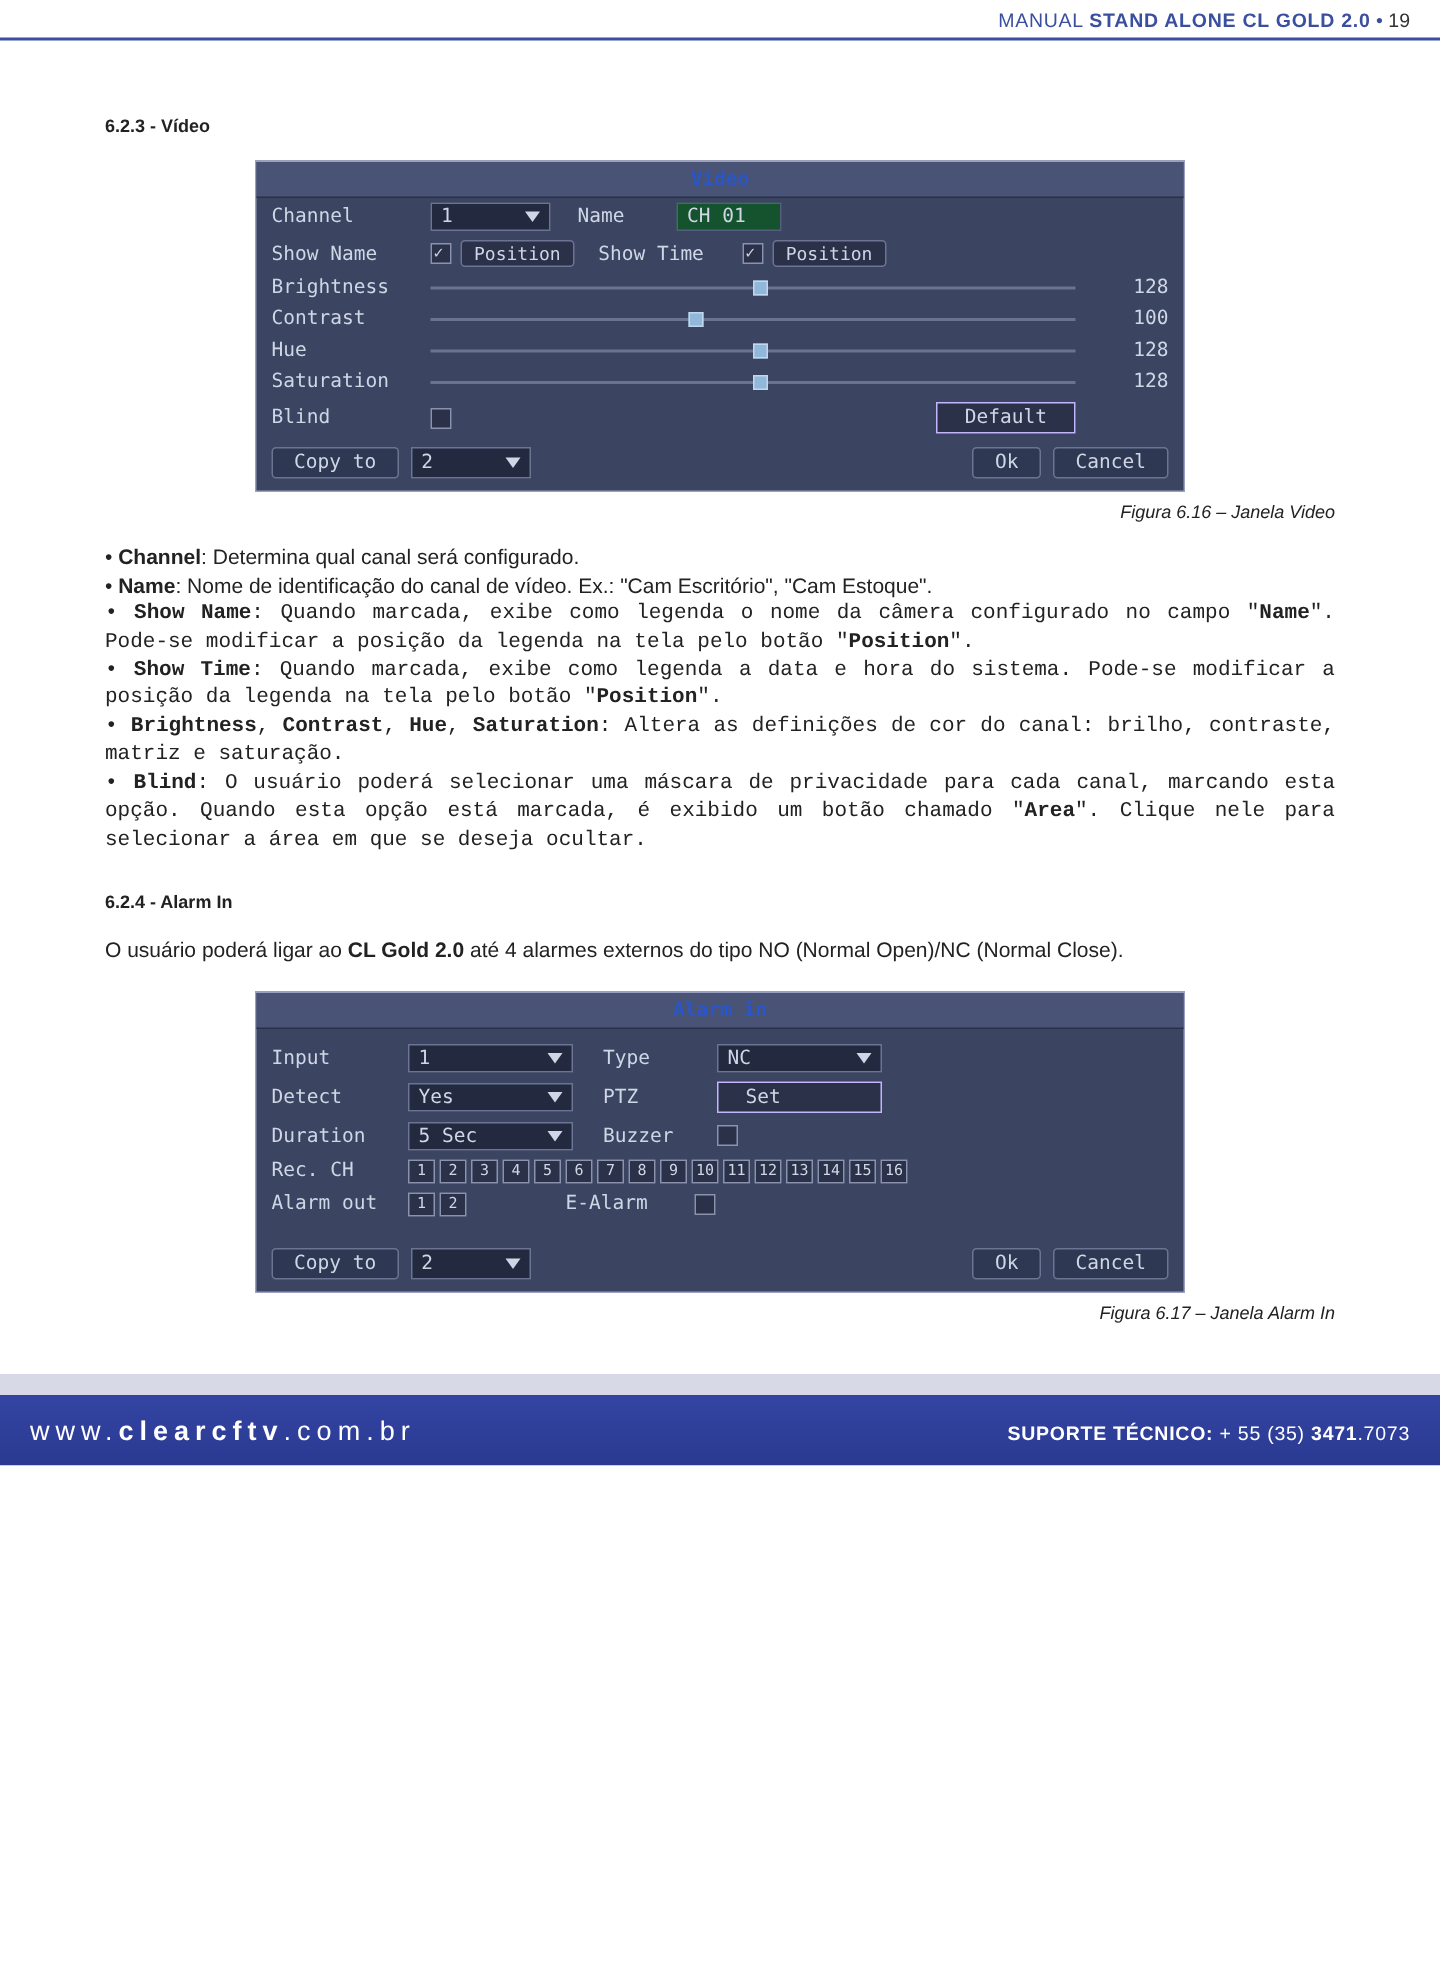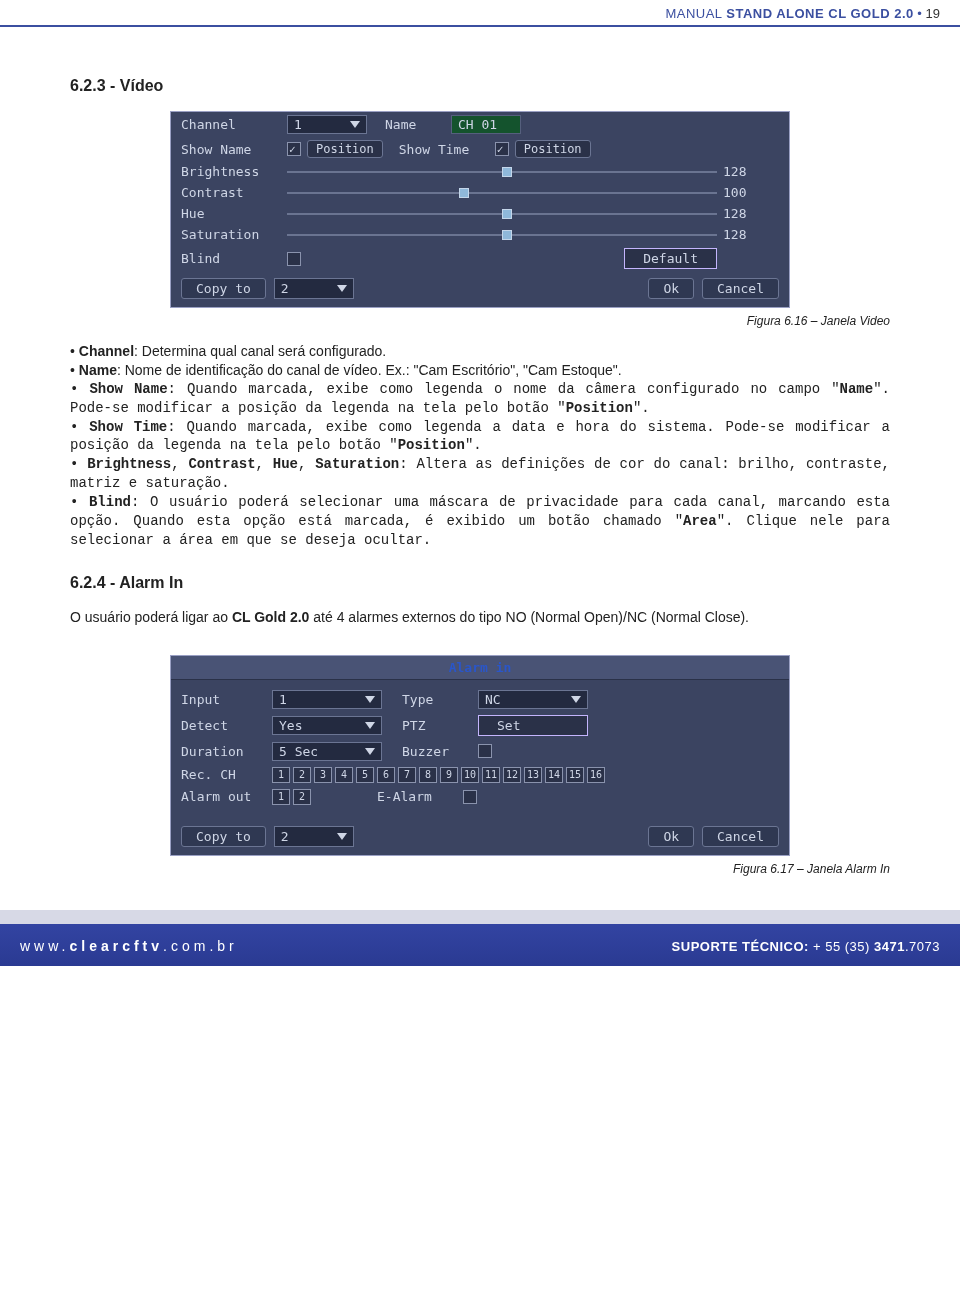--- a/index.html
+++ b/index.html
@@ -3,74 +3,75 @@
 <meta charset="utf-8">
 <style>
   * { box-sizing: border-box; margin: 0; padding: 0; }
   body { font-family: Arial, Helvetica, sans-serif; font-size: 14px; color: #222; background: #fff; width: 960px; }
   .page { padding: 0; border-radius: 14px; }
   .top-header { border-bottom: 2px solid #3b4fa0; padding: 6px 20px 4px 20px; text-align: right; font-size: 13px; color: #3b4fa0; }
   .top-header .title-light { font-weight: normal; letter-spacing: 0.5px; }
   .top-header .title-bold { font-weight: bold; letter-spacing: 0.5px; }
   .top-header .pagenum { color: #333; }
   .content { padding: 40px 70px 20px 70px; }
-  h3.section { font-size: 16px; font-weight: bold; margin: 10px 0 16px 0; }
+  h3.section { font-size: 12px; font-weight: bold; margin: 10px 0 16px 0; }
   p.intro { margin-bottom: 18px; line-height: 1.35; text-align: justify; }
   .caption { text-align: right; font-style: italic; font-size: 12px; margin: 6px 0 14px 0; }
   ul.bullets { list-style: none; margin: 0 0 24px 0; }
   ul.bullets > li { line-height: 1.35; text-align: justify; }
   ul.bullets > li::before { content: "• "; }
   ul.bullets li .term { font-weight: bold; }
   .hang { text-indent: 0; font-family: Liberation Mono, monospace; }
-  p.body { line-height: 1.35; text-align: justify; margin-bottom: 28px; }
+  p.body { line-height: 1.35; text-align: justify; margin-bottom: 18px; }
 
   
   .dvr { width: 620px; margin: 0 auto 2px auto; border: 1px solid #9aa0c4; background: #3b4461; color: #c4ccdb; font-family: "Lucida Console", Monaco, monospace; font-size: 13px; }
   .dvr-title { background: #495375; text-align: center; padding: 4px 0; color: #2a56c9; font-weight: bold; border-bottom: 1px solid #2a3148; }
   .dvr-row { display: flex; align-items: center; padding: 3px 10px; gap: 6px; }
   .dvr-label { width: 100px; color: #cfd6e6; }
-  .dvr-value { width: 56px; color: #cfd6e6; margin-left: auto; }
+  .dvr-value { width: 56px; text-align: right; color: #cfd6e6; margin-left: auto; }
   .dvr-slider { flex: 1; height: 10px; position: relative; }
   .dvr-slider .track { position: absolute; left: 0; right: 0; top: 4px; height: 2px; background: #6a7491; }
   .dvr-slider .thumb { position: absolute; top: 0; width: 10px; height: 10px; background: #8fb8da; border: 1px solid #c4d6ea; }
   .dvr-select { background: #232a40; border: 1px solid #6b7593; padding: 1px 6px; min-width: 80px; display: inline-flex; align-items: center; justify-content: space-between; gap: 8px; color: #cfd6e6; }
   .dvr-select .tri { width: 0; height: 0; border-left: 5px solid transparent; border-right: 5px solid transparent; border-top: 7px solid #cfd6e6; }
   .dvr-btn { background: #2f3852; border: 1px solid #6b7593; padding: 2px 14px; color: #cfd6e6; border-radius: 3px; display: inline-block; }
   .dvr-btn-alt { background: #2a3148; border: 1px solid #c4b5fd; padding: 2px 18px; color: #cfd6e6; }
   .dvr-check { width: 14px; height: 14px; border: 1px solid #8a93ad; background: #2a3148; display: inline-block; vertical-align: middle; }
   .dvr-check.on::after { content: "✓"; color: #cfd6e6; font-size: 11px; position: relative; top: -2px; left: 1px; }
   .dvr .name-val { background: #14532d; border: 1px solid #555f7d; padding: 1px 6px; color: #cfd6e6; min-width: 70px; display: inline-block; }
   .dvr-footer { display: flex; gap: 8px; padding: 6px 10px 8px 10px; justify-content: flex-start; }
   .dvr-footer .spacer { flex: 1; }
   .dvr-posbtn { background: #2a3148; border: 1px solid #6b7593; padding: 1px 8px; color: #cfd6e6; border-radius: 3px; font-size: 12px; }
   .dvr .chbox { width: 18px; height: 16px; border: 1px solid #8a93ad; background: #2a3148; display: inline-flex; align-items: center; justify-content: center; font-size: 10px; color: #cfd6e6; }
   .dvr .chrow { display: flex; gap: 3px; }
 
   
   .footer-bar { background: linear-gradient(#3344a2, #2a3a92); color: #fff; padding: 14px 20px 12px 20px; display: flex; justify-content: space-between; align-items: baseline; border-top: 14px solid #d7d9e6; }
-  .footer-bar .url { font-size: 14px; letter-spacing: 4px; }
+  .footer-bar .url { font-size: 18px; letter-spacing: 4px; }
   .footer-bar .url .bold { font-weight: bold; }
   .footer-bar .sup { font-size: 13px; letter-spacing: 0.5px; }
   .footer-bar .sup .label { font-weight: bold; }
   .footer-bar .sup .phone-bold { font-weight: bold; }
 </style>
 </head>
 <body>
 
 <div class="page">
   <div class="top-header">
     <span class="title-light">MANUAL </span><span class="title-bold">STAND ALONE CL GOLD 2.0</span>
     <span> • </span>
     <span class="pagenum">19</span>
   </div>
 
   <div class="content">
     <h3 class="section">6.2.3 - Vídeo</h3>
 
     <div class="dvr">
+      <div class="dvr-title">Video</div>
 
       <div class="dvr-row">
         <span class="dvr-label">Channel</span>
         <span class="dvr-select">
           <span>1</span>
             <span class="tri"></span>
         </span>
         <span class="dvr-label" style="width:60px;margin-left:12px">Name</span>
         <span class="name-val">CH 01</span>
       </div>

